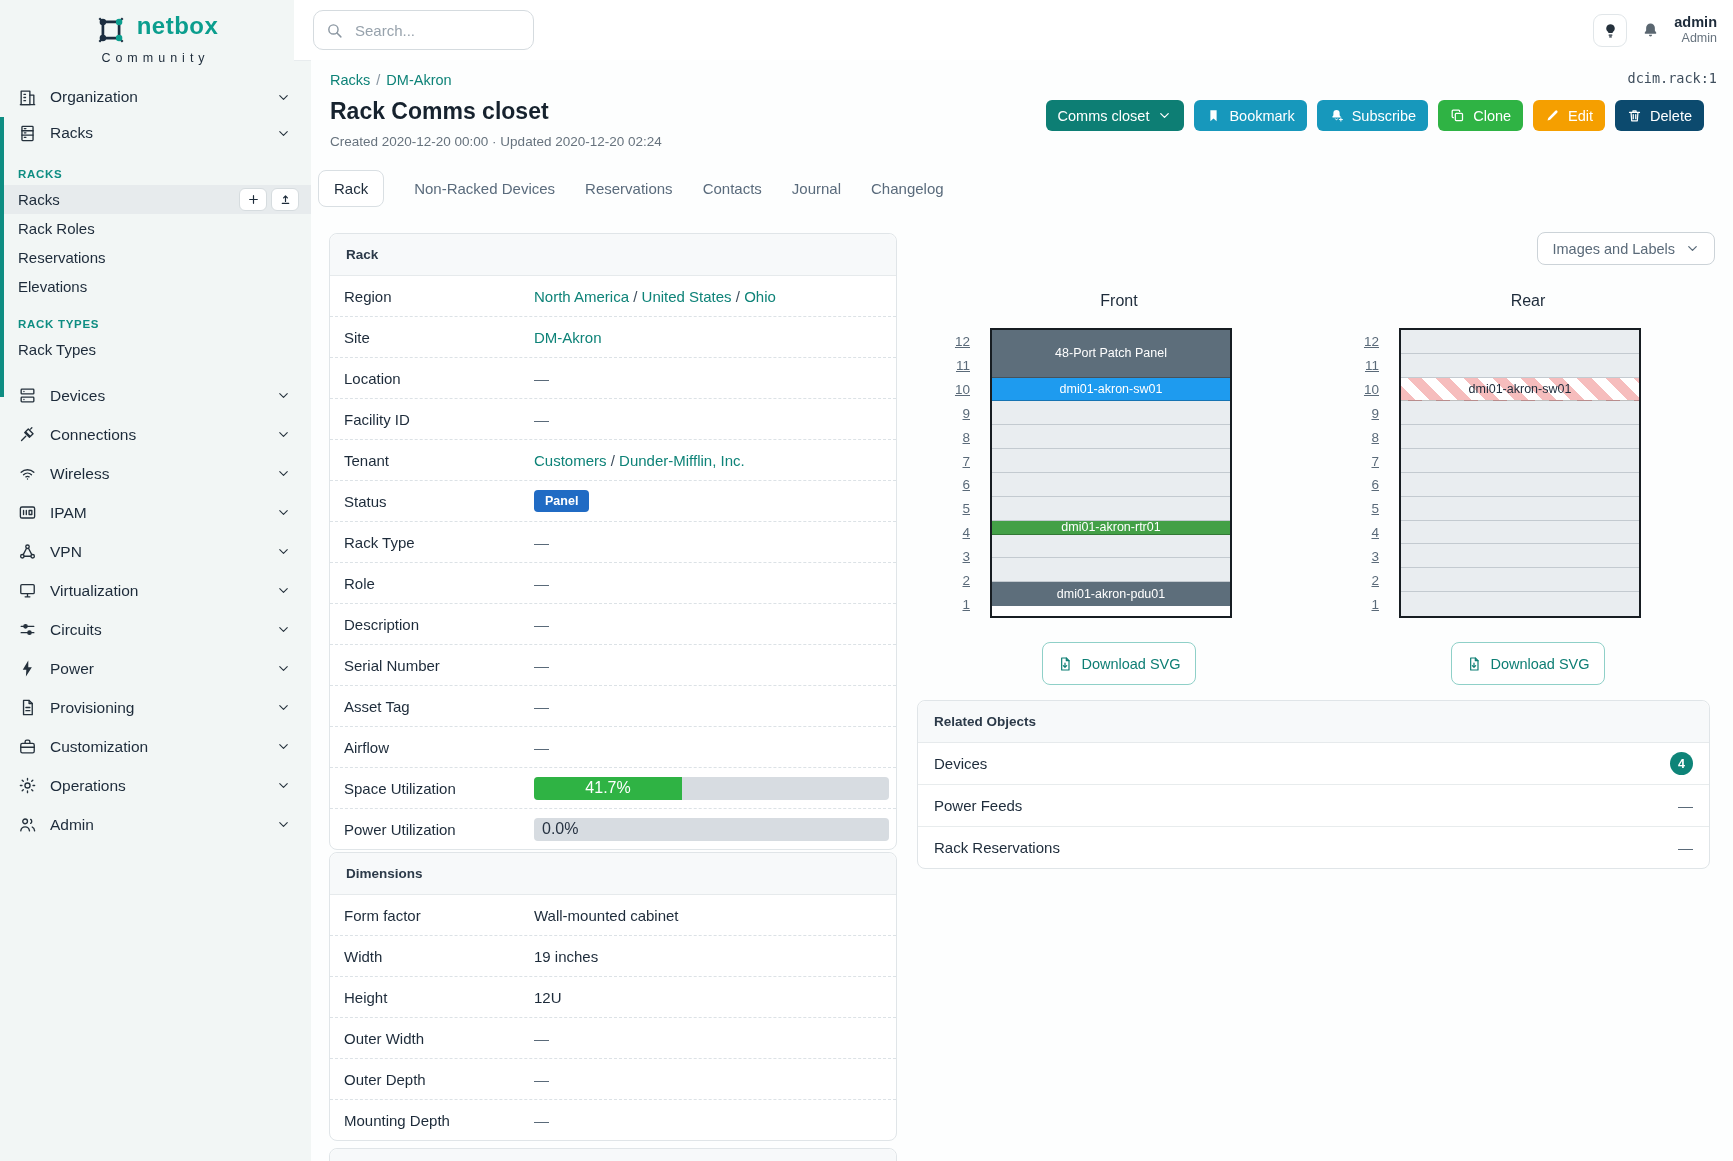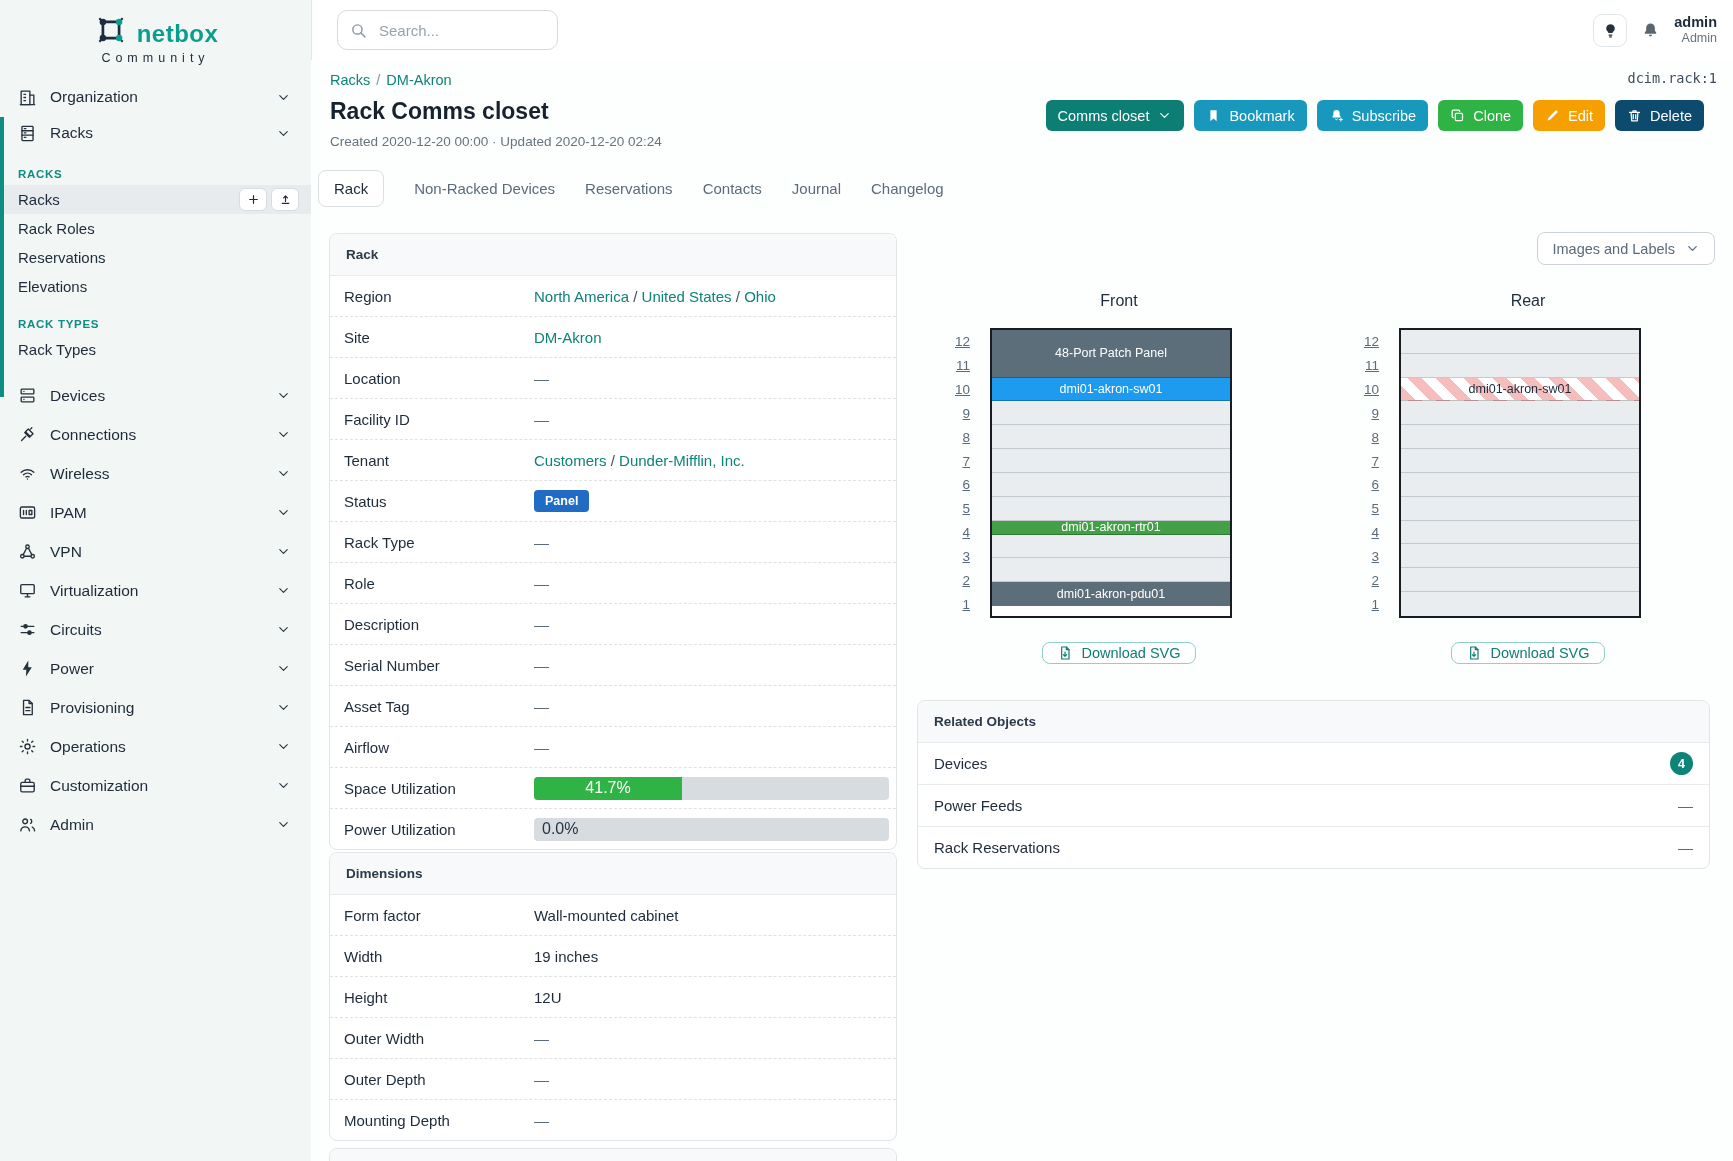--- a/index.html
+++ b/index.html
@@ -1,39 +1,39 @@
 <!DOCTYPE html>
 <html><head>
 <meta charset="utf-8">
 <style>
   html,body{margin:0;padding:0;background:#fff;}
   .page{position:relative;width:1733px;height:1161px;overflow:hidden;background:#fdfefe;
         font-family:"Liberation Sans","DejaVu Sans",sans-serif;color:#1d2b3a;}
   
   .sidebar{position:absolute;left:0;top:0;width:311px;height:100%;background:#f2f6f5;border-right:1px solid #e3e8e7;}
   .logo{text-align:center;padding-top:12px;cursor:pointer;}
-  .logo-row{display:flex;align-items:flex-end;justify-content:center;gap:8px;}
+  .logo-row{display:flex;align-items:flex-start;justify-content:center;gap:8px;}
   .brand{font-size:24px;font-weight:bold;color:#0b9e8e;letter-spacing:.5px;}
   .tagline{font-size:12.5px;letter-spacing:5px;color:#1d2b3a;margin-top:3px;}
   .rail{position:absolute;left:0;top:117px;width:4px;height:280px;background:#0e8d82;}
   .side-nav{margin-top:14px;}
   .s-item{display:flex;align-items:center;height:36px;padding:0 20px 0 18px;gap:13px;font-size:15.5px;cursor:pointer;}
   .s-item.menu{height:39px;}
   .s-item .chev{margin-left:auto;color:#8995a1;}
   .s-item .ic{color:#25313c;display:flex;}
   .s-ghead{margin:17px 0 5px 18px;font-size:11.5px;font-weight:bold;letter-spacing:.7px;color:#0e8d82;}
   .s-sub-item{display:flex;align-items:center;height:29px;padding:0 12px 0 18px;font-size:15px;cursor:pointer;}
   .s-sub-item.active{background:#e7ebed;}
   .mini-btns{margin-left:auto;display:flex;gap:4px;}
   .mini-btn{width:28px;height:23px;border:1px solid #d6dcdf;background:#fff;border-radius:6px;
             display:flex;align-items:center;justify-content:center;color:#1d2b3a;cursor:pointer;padding:0;}
   .menu-block{margin-top:12px;}
   .ic{display:inline-flex;align-items:center;justify-content:center;}
   
-  .topbar{position:absolute;left:318px;right:0;top:0;height:60px;background:#fff;border-bottom:1px solid #e8ecee;}
+  .topbar{position:absolute;left:294px;right:0;top:0;height:60px;background:#fff;border-bottom:1px solid #e8ecee;}
   .search{position:absolute;left:19px;top:10px;width:221px;height:40px;border:1px solid #d5dbdf;border-radius:10px;
           display:flex;align-items:center;gap:10px;padding:0 12px;color:#8a96a1;background:#fff;box-sizing:border-box;}
   .search input{border:none;outline:none;font-size:15px;color:#1d2b3a;width:150px;font-family:inherit;background:transparent;}
   .search input::placeholder{color:#97a2ac;}
   .top-right{position:absolute;right:16px;top:0;height:60px;display:flex;align-items:center;gap:14px;}
   .bulb-btn{width:34px;height:33px;border:1px solid #e1e6e9;border-radius:9px;background:#fff;
             display:flex;align-items:center;justify-content:center;color:#25313c;cursor:pointer;}
   .bell{color:#5a6670;cursor:pointer;display:flex;}
   .user{text-align:right;line-height:1.2;cursor:pointer;}
   .user .name{font-size:14.5px;font-weight:bold;color:#1d2b3a;}
@@ -89,21 +89,21 @@
   .u-nums{width:40px;display:flex;flex-direction:column;padding-top:2px;box-sizing:border-box;}
   .u-num{height:23.83px;display:flex;align-items:center;justify-content:flex-end;padding-right:20px;
          font-size:13.5px;color:#5a6a79;text-decoration:underline;}
   .rackbox{width:242px;height:290px;border:2px solid #171d22;background:#fff;display:flex;flex-direction:column;box-sizing:border-box;}
   .slot{box-sizing:border-box;flex-shrink:0;}
   .slot.empty{background:#e9edf0;border-bottom:1px solid #c3cad0;}
   .slot.dev{display:flex;align-items:center;justify-content:center;font-size:12.5px;border-bottom:1px solid rgba(0,0,0,.25);cursor:pointer;}
   .rackbox .slot:last-child{border-bottom:none;}
   .slot.striped{background:repeating-linear-gradient(45deg,#f6bdbd 0 10px,#ffffff 10px 20px);}
   .dl-wrap{margin:24px 0 0 48px;width:242px;display:flex;justify-content:center;}
-  .dl-btn{display:flex;align-items:center;gap:8px;height:22px;padding:0 14px;border:1px solid #8fd0c8;color:#0d7e74;
+  .dl-btn{display:flex;align-items:center;gap:8px;height:43px;padding:0 14px;border:1px solid #8fd0c8;color:#0d7e74;
           background:#fff;border-radius:8px;font-size:14.5px;font-family:inherit;cursor:pointer;}
 </style>
 </head>
 <body>
 
 <div class="page">
 
   <aside class="sidebar">
     <div class="logo">
       <div class="logo-row">
@@ -330,41 +330,41 @@
               <span class="ic">
                 <svg viewBox="0 0 24 24" width="15" height="15" fill="none" stroke="currentColor" stroke-width="1.7" stroke-linecap="round" stroke-linejoin="round">
                   <path d="M6 9l6 6 6-6"></path>
                 </svg>
               </span>
             </span>
           </div>
           <div class="s-item menu">
             <span class="ic">
               <svg viewBox="0 0 24 24" width="19" height="19" fill="none" stroke="currentColor" stroke-width="1.7" stroke-linecap="round" stroke-linejoin="round">
+                <rect x="3.5" y="8" width="17" height="12" rx="2"></rect>
+                <path d="M9 8V6a2 2 0 0 1 2-2h2a2 2 0 0 1 2 2v2M3.5 13h17"></path>
+              </svg>
+            </span>
+            <span>Customization</span>
+            <span class="chev">
+              <span class="ic">
+                <svg viewBox="0 0 24 24" width="15" height="15" fill="none" stroke="currentColor" stroke-width="1.7" stroke-linecap="round" stroke-linejoin="round">
+                  <path d="M6 9l6 6 6-6"></path>
+                </svg>
+              </span>
+            </span>
+          </div>
+          <div class="s-item menu">
+            <span class="ic">
+              <svg viewBox="0 0 24 24" width="19" height="19" fill="none" stroke="currentColor" stroke-width="1.7" stroke-linecap="round" stroke-linejoin="round">
                 <circle cx="12" cy="12" r="3.2"></circle>
                 <path d="M12 5V3M12 21v-2M5 12H3M21 12h-2M6.7 6.7 5.3 5.3M18.7 18.7l-1.4-1.4M17.3 6.7l1.4-1.4M5.3 18.7l1.4-1.4"></path>
               </svg>
             </span>
             <span>Operations</span>
-            <span class="chev">
-              <span class="ic">
-                <svg viewBox="0 0 24 24" width="15" height="15" fill="none" stroke="currentColor" stroke-width="1.7" stroke-linecap="round" stroke-linejoin="round">
-                  <path d="M6 9l6 6 6-6"></path>
-                </svg>
-              </span>
-            </span>
-          </div>
-          <div class="s-item menu">
-            <span class="ic">
-              <svg viewBox="0 0 24 24" width="19" height="19" fill="none" stroke="currentColor" stroke-width="1.7" stroke-linecap="round" stroke-linejoin="round">
-                <rect x="3.5" y="8" width="17" height="12" rx="2"></rect>
-                <path d="M9 8V6a2 2 0 0 1 2-2h2a2 2 0 0 1 2 2v2M3.5 13h17"></path>
-              </svg>
-            </span>
-            <span>Customization</span>
             <span class="chev">
               <span class="ic">
                 <svg viewBox="0 0 24 24" width="15" height="15" fill="none" stroke="currentColor" stroke-width="1.7" stroke-linecap="round" stroke-linejoin="round">
                   <path d="M6 9l6 6 6-6"></path>
                 </svg>
               </span>
             </span>
           </div>
           <div class="s-item menu">
             <span class="ic">

